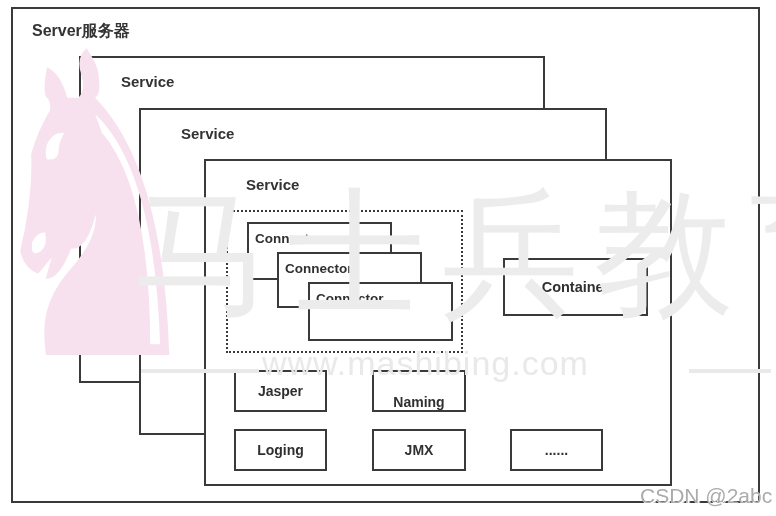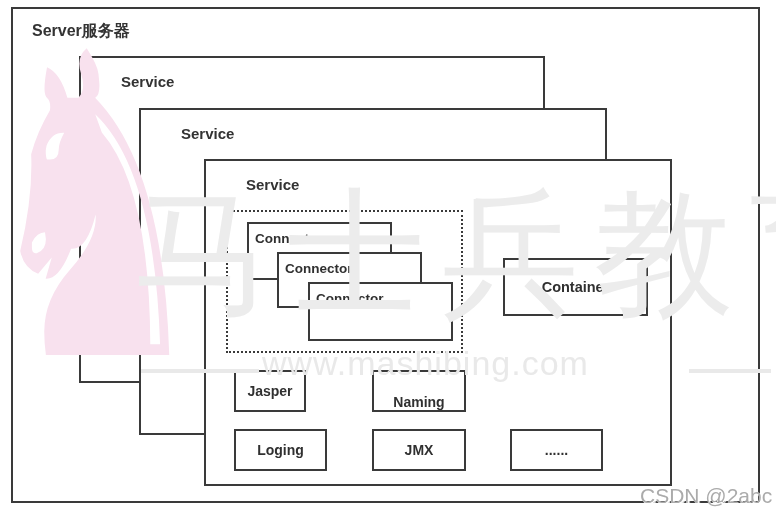--- a/index.html
+++ b/index.html
@@ -81,21 +81,21 @@
     <span>Connector</span>
   </div>
   <div class="box connector-box" style="left:308px;top:282px;width:145px;height:59px;">
     <span>Connector</span>
   </div>
 
   <div class="box center-box" style="left:503px;top:258px;width:145px;height:58px;font-size:14.5px;">
     <span>Container</span>
   </div>
 
-  <div class="box center-box" style="left:234px;top:370px;width:72px;height:42px;">
+  <div class="box center-box" style="left:234px;top:370px;width:93px;height:42px;">
     <span>Jasper</span>
   </div>
   <div class="box center-box" style="left:372px;top:370px;width:94px;height:42px;align-items:flex-end;">
     <span>Naming</span>
   </div>
 
   <div class="box center-box" style="left:234px;top:429px;width:93px;height:42px;">
     <span>Loging</span>
   </div>
   <div class="box center-box" style="left:372px;top:429px;width:94px;height:42px;justify-content:center;">

